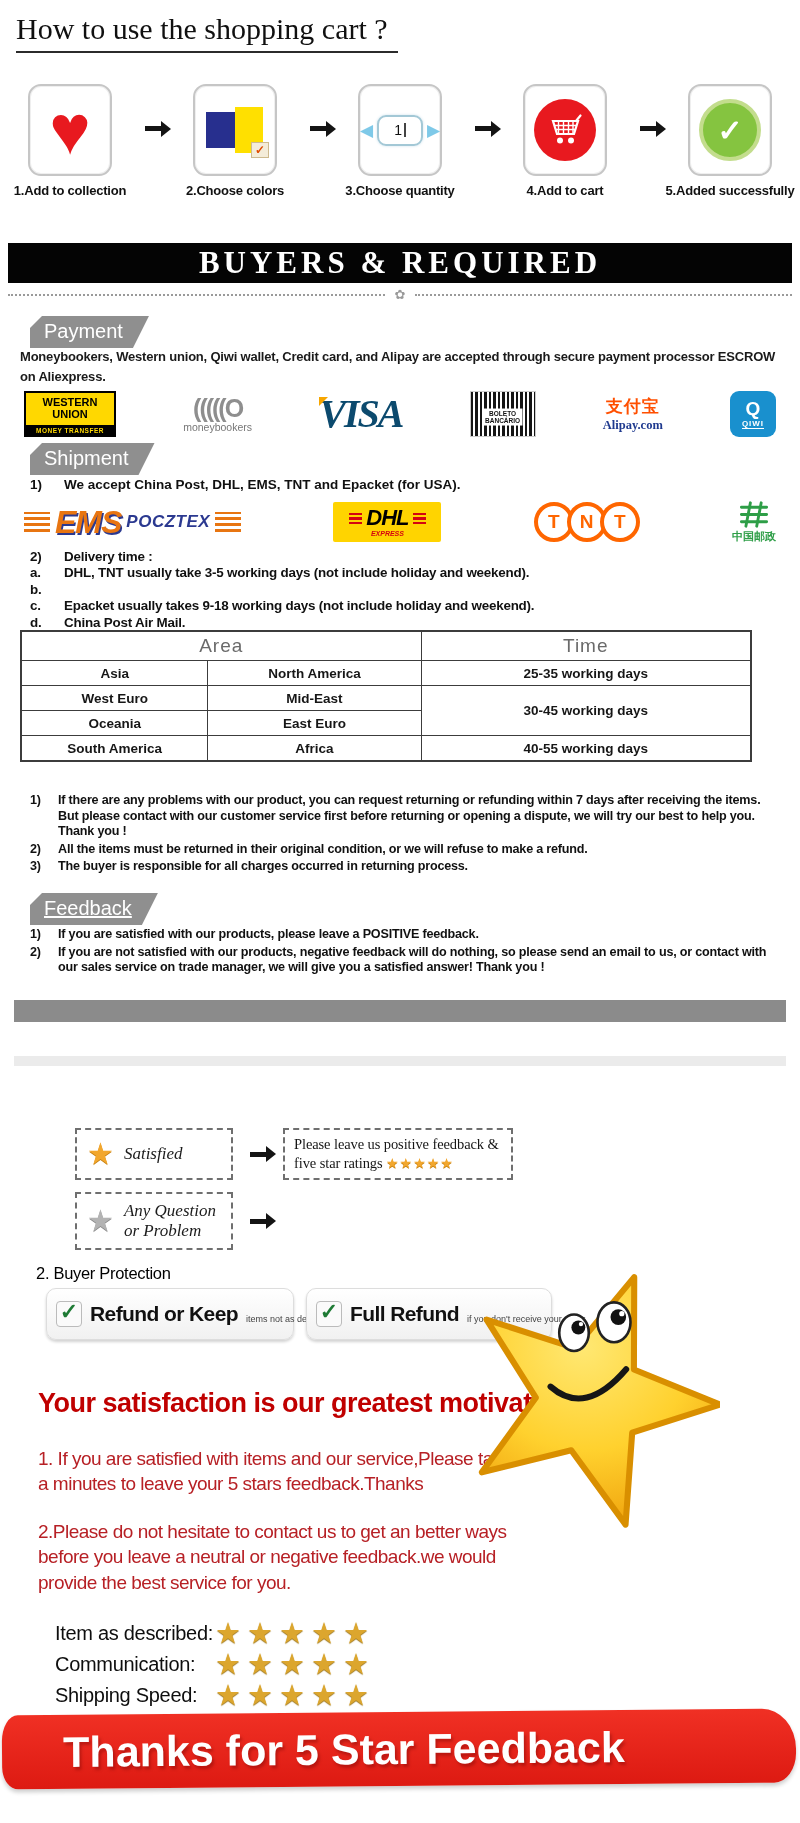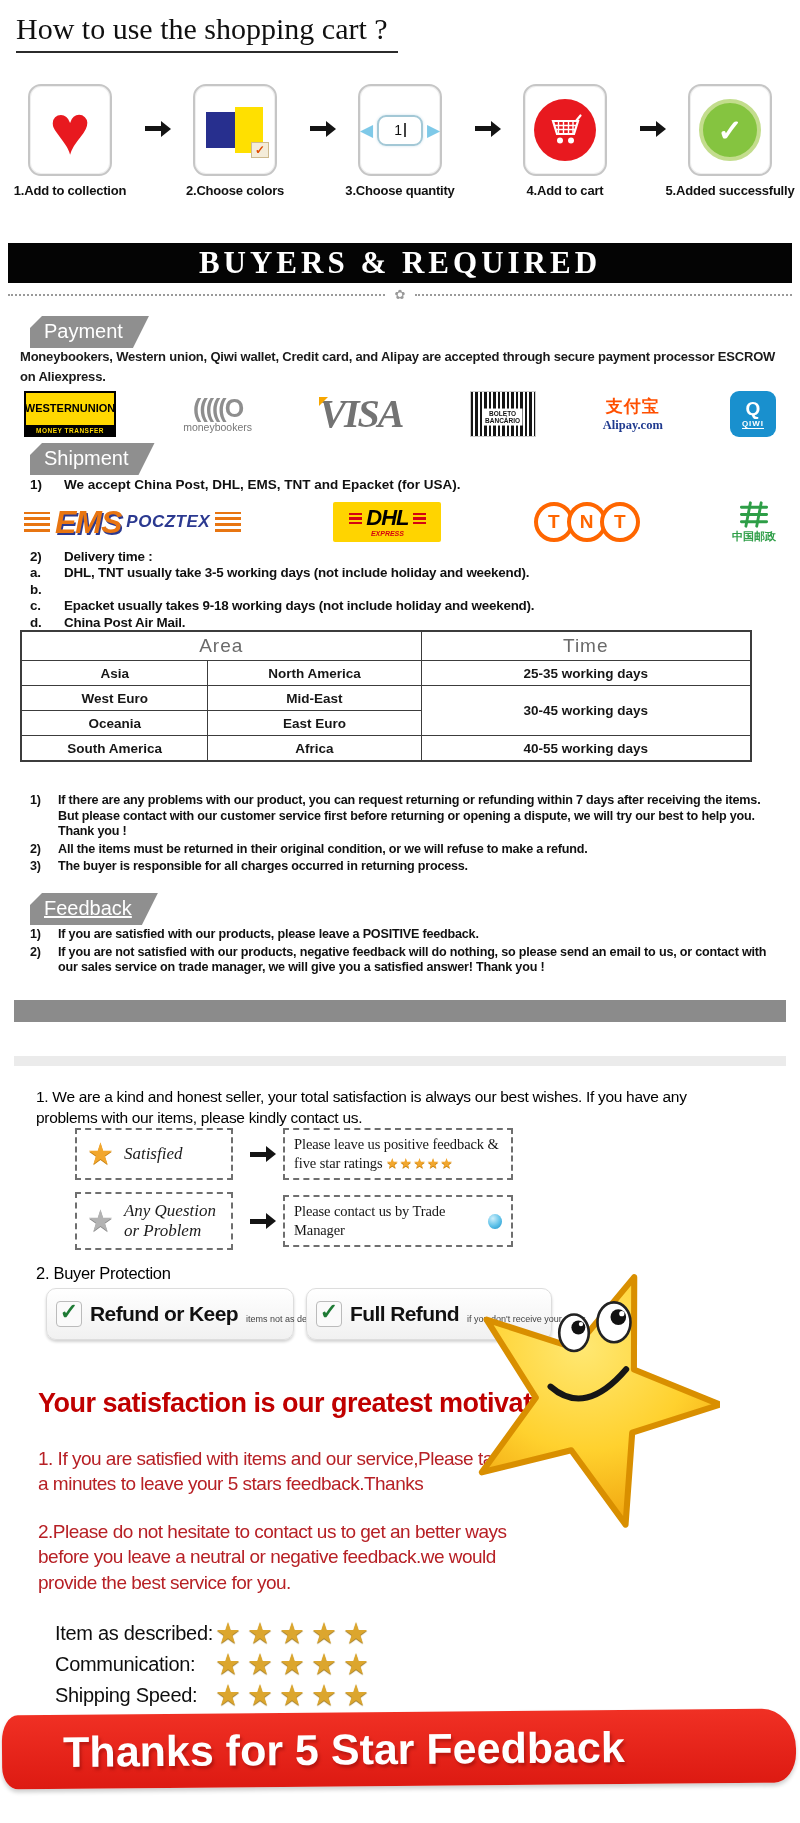--- a/index.html
+++ b/index.html
@@ -50,28 +50,28 @@
   .tag{position:absolute;left:30px;background:#8f8f8f;color:#fff;font-size:20px;
        padding:4px 26px 5px 14px;clip-path:polygon(12px 0%,100% 0%,calc(100% - 16px) 100%,0% 100%,0% 12px);}
 
   
   .payment-desc{position:absolute;top:347px;left:20px;width:760px;font-size:13px;font-weight:bold;
                 letter-spacing:-0.2px;line-height:1.55;color:#1a1a1a;}
   .logo-row{position:absolute;left:24px;right:24px;display:flex;align-items:center;justify-content:space-between;}
   .pay-logos{top:388px;height:52px;}
   .wu{width:92px;height:46px;background:#000;padding:2px 2px 0 2px;box-sizing:border-box;display:flex;flex-direction:column;}
   .wu-top{flex:1;background:#ffd800;color:#000;font-weight:bold;font-size:11px;line-height:1.05;
-          display:flex;flex-direction:row;align-items:center;justify-content:center;}
+          display:flex;flex-direction:column;align-items:center;justify-content:center;}
   .wu-bottom{height:12px;background:#000;color:#ffd800;font-size:6.5px;font-weight:bold;
              text-align:center;line-height:12px;letter-spacing:0.5px;}
   .mb{text-align:center;color:#8e8e8e;}
   .mb-glyph{font-size:25px;letter-spacing:-2px;font-weight:bold;line-height:1;}
   .mb-label{font-size:10.5px;color:#777;margin-top:0;}
   .visa{position:relative;font-family:"Liberation Serif",serif;font-style:italic;font-weight:bold;
-        font-size:40px;color:#737373;letter-spacing:-2px;line-height:1;}
+        font-size:40px;color:#0c4a6e;letter-spacing:-2px;line-height:1;}
   .visa::before{content:"";position:absolute;left:0px;top:3px;border-top:9px solid #f7a600;
                 border-right:9px solid transparent;}
   .boleto{position:relative;width:64px;height:44px;border:1px solid #ccc;
           background:repeating-linear-gradient(90deg,#151515 0 2px,#fff 2px 4px,#151515 4px 7px,#fff 7px 9px);}
   .boleto-label{position:absolute;left:50%;top:56%;transform:translate(-50%,-50%);background:#fff;
                 font-size:6.5px;font-weight:bold;text-align:center;line-height:1.15;padding:1px 2px;}
   .alipay{text-align:center;}
   .alipay-cn{font-size:17px;font-weight:bold;color:#ff4f00;letter-spacing:1px;}
   .alipay-en{font-size:12.5px;font-weight:bold;color:#1f3a8f;font-family:"Liberation Serif",serif;}
   .qiwi{width:46px;height:46px;background:#1990ce;border-radius:9px;display:flex;flex-direction:column;
@@ -384,21 +384,20 @@
     </div>
     <div class="num-item">
       <span class="num-col" style="width:28px;">2)</span>
       <span style="flex:1;">If you are not satisfied with our products, negative feedback will do nothing, so please send an email to us, or contact with our sales service on trade manager, we will give you a satisfied answer! Thank you !</span>
     </div>
   </div>
 
   <div class="gray-bar"></div>
   <div class="light-bar"></div>
 
-  <div class="intro">1. We are a kind and honest seller, your total satisfaction is always our best wishes. If you have any problems with our items, please kindly contact us.</div>
 
   <div class="pair-row row-sat">
     <div class="dash-box left-box">
       <span class="box-star star-gold">★</span>
       <span class="box-label">Satisfied</span>
     </div>
     <span class="harrow row-arrow"></span>
     <div class="dash-box right-box">
       <span>Please leave us positive feedback &amp; five star ratings</span>
       <span class="inline-stars">★★★★★</span>
@@ -407,24 +406,20 @@
 
   <div class="pair-row row-q">
     <div class="dash-box left-box tall">
       <span class="box-star star-gray">★</span>
       <span class="box-label">
         <span style="display:block;">Any Question</span>
         <span style="display:block;">or Problem</span>
       </span>
     </div>
     <span class="harrow row-arrow"></span>
-    <div class="dash-box right-box center">
-      <span>Please contact us by Trade Manager</span>
-      <span class="tm-icon"></span>
-    </div>
   </div>
 
   <div class="bp-heading">2. Buyer Protection</div>
   <div class="bp-box bp1">
     <span class="bp-check">✓</span>
     <span class="bp-title">Refund or Keep</span>
     <span class="bp-sub">items not as described</span>
   </div>
   <div class="bp-box bp2">
     <span class="bp-check">✓</span>

